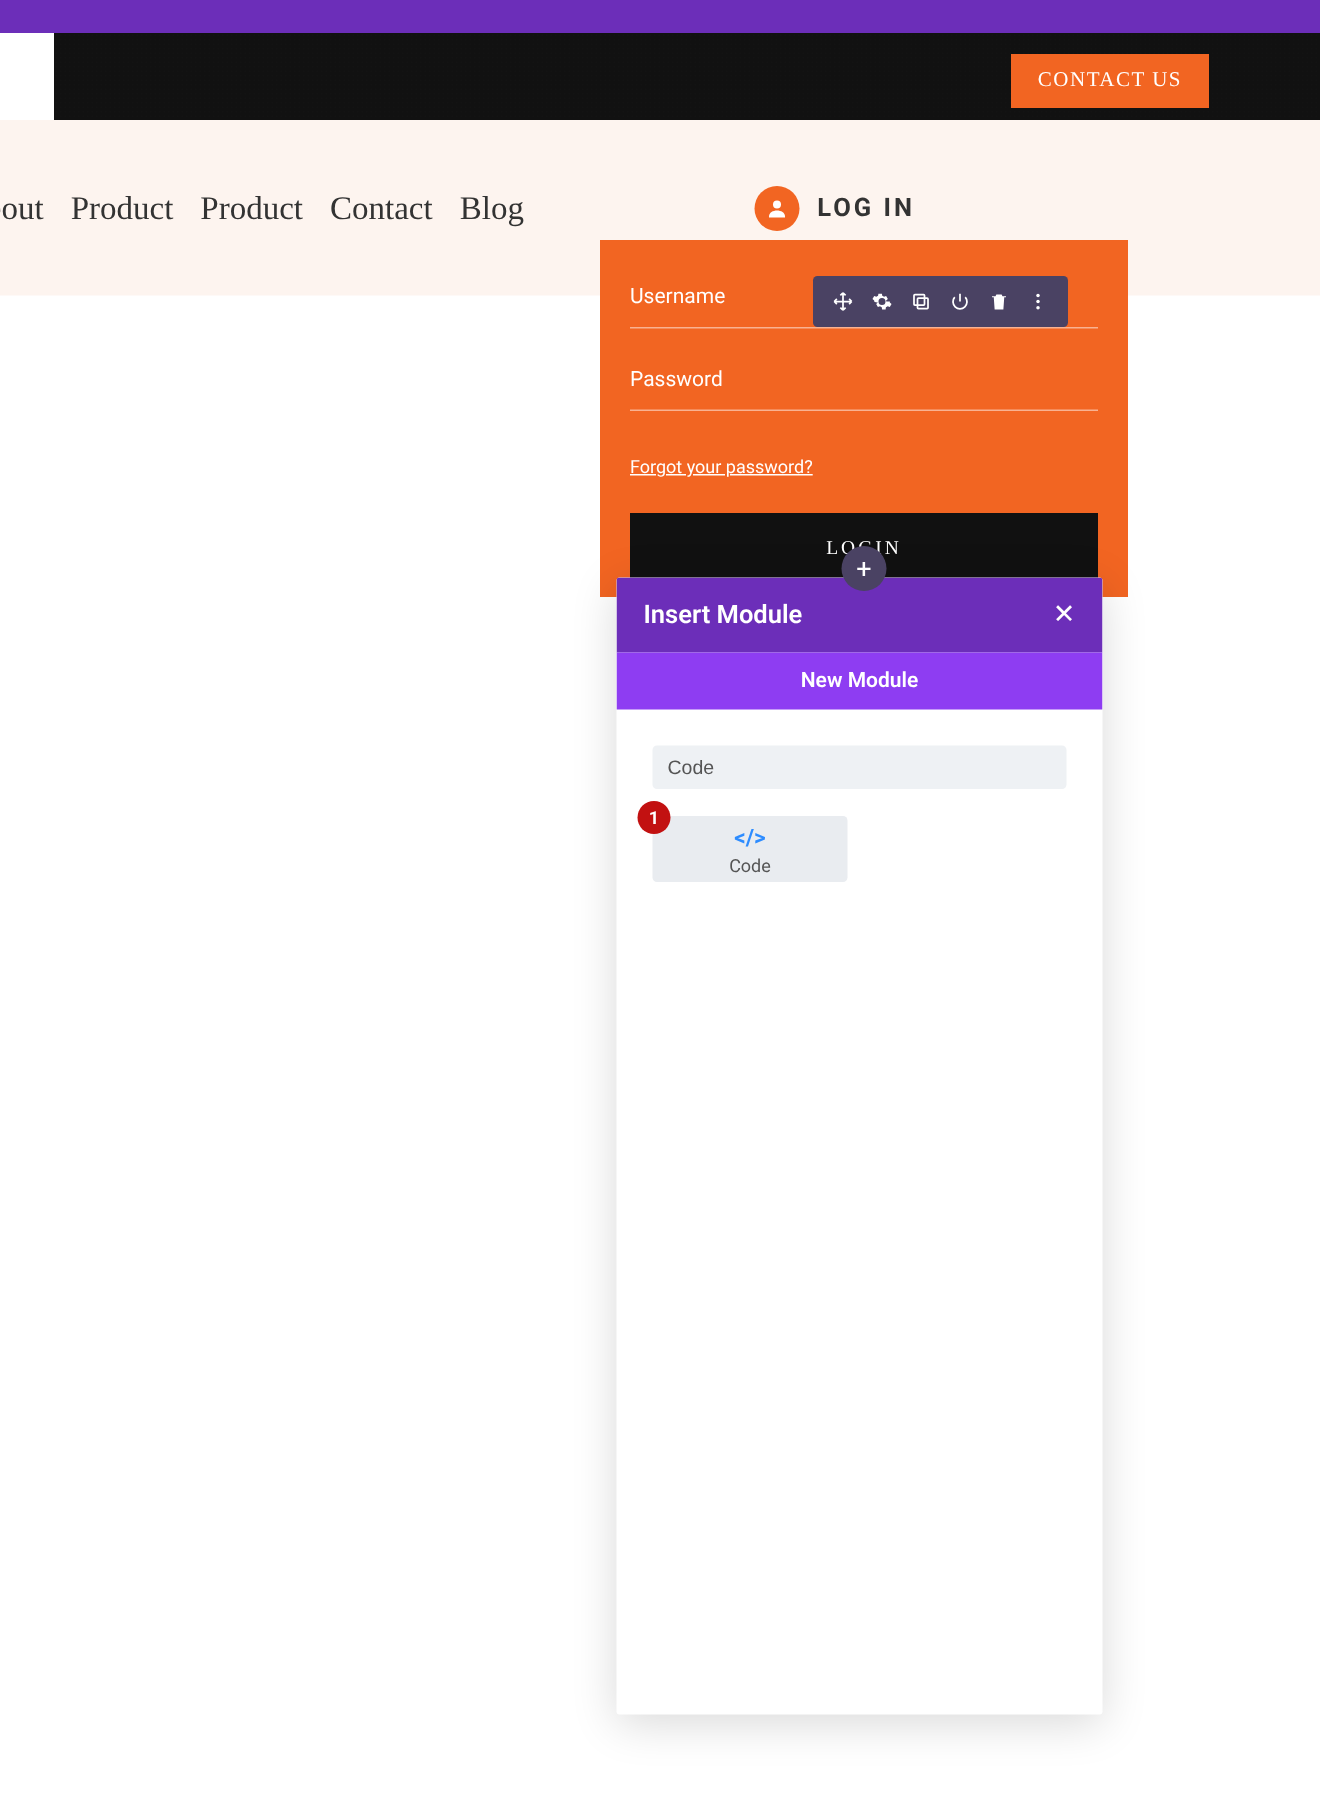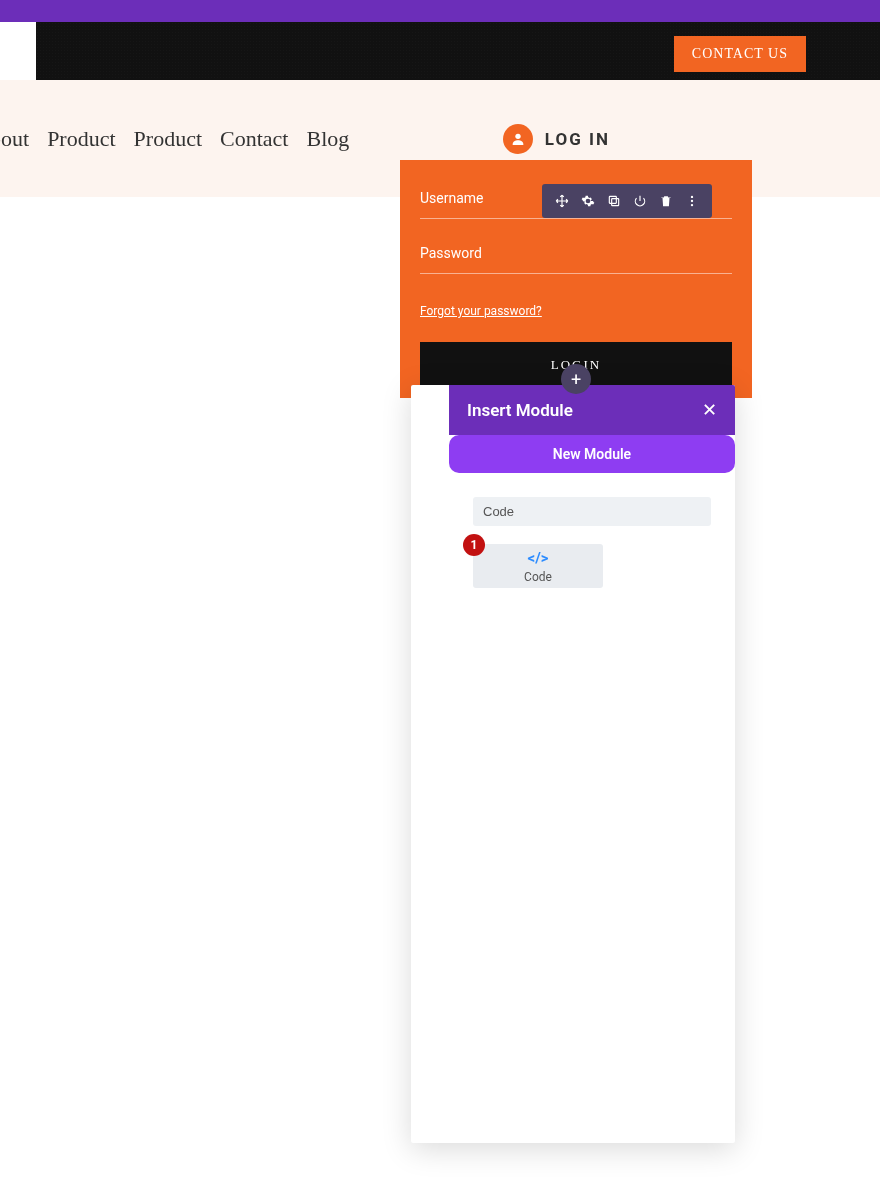--- a/index.html
+++ b/index.html
@@ -56,32 +56,32 @@
   .toolbar svg { width:14px; height:14px; }
   .plus-handle {
     position:absolute; left:50%; bottom:-6px; transform:translateX(-50%);
     width:30px; height:30px; border-radius:50%;
     background:#4a4263; color:#fff; display:flex; align-items:center; justify-content:center;
     font-size:18px; cursor:pointer; z-index:5;
   }
   .modal {
     position:absolute; left:411px; top:385px; width:324px; height:758px;
     background:#fff; box-shadow:0 6px 30px rgba(0,0,0,0.15); border-radius:2px;
-    display:flex; flex-direction:column; overflow:hidden;padding-left:38px;
+    display:flex; flex-direction:column; overflow:hidden;
   }
   .modal-header {
     background:#6c2eb9; color:#fff; padding:15px 18px;
     display:flex; justify-content:space-between; align-items:center;
   }
   .modal-title { font-size:17px; font-weight:600; }
   .close-x { font-size:18px; cursor:pointer; line-height:1; }
   .tabs { display:flex; }
   .tab {
     flex:1; padding:11px 0; text-align:center; color:#fff; font-size:14px;
-    font-weight:600; cursor:pointer;border-radius:10px;
+    font-weight:600; cursor:pointer;
   }
   .tab.active { background:#8e3df2; }
   .tab.inactive { background:#6c2eb9; }
   .modal-body { padding:24px 24px; flex:1; }
   .search-input {
     width:100%; background:#eef1f4; border:none; border-radius:3px;
     padding:7px 10px; font-size:13px; color:#555; outline:none;
   }
   .module-row { margin-top:18px; display:flex; }
   .module-item {

